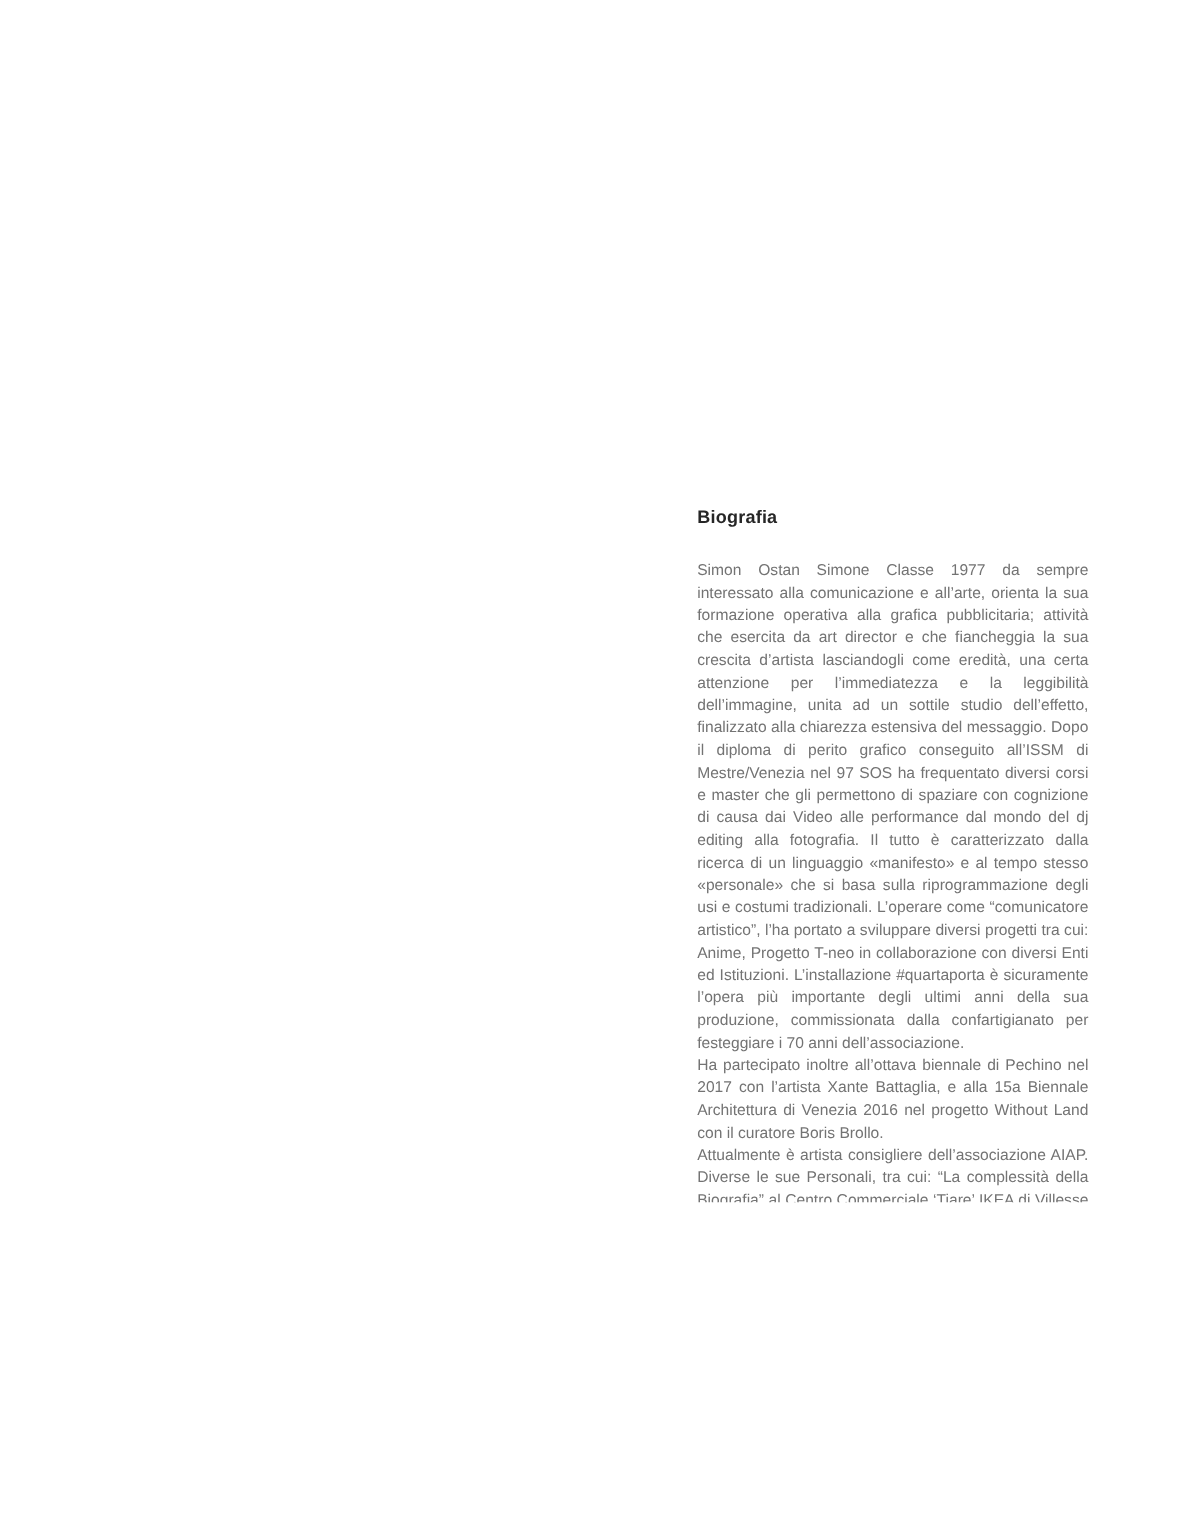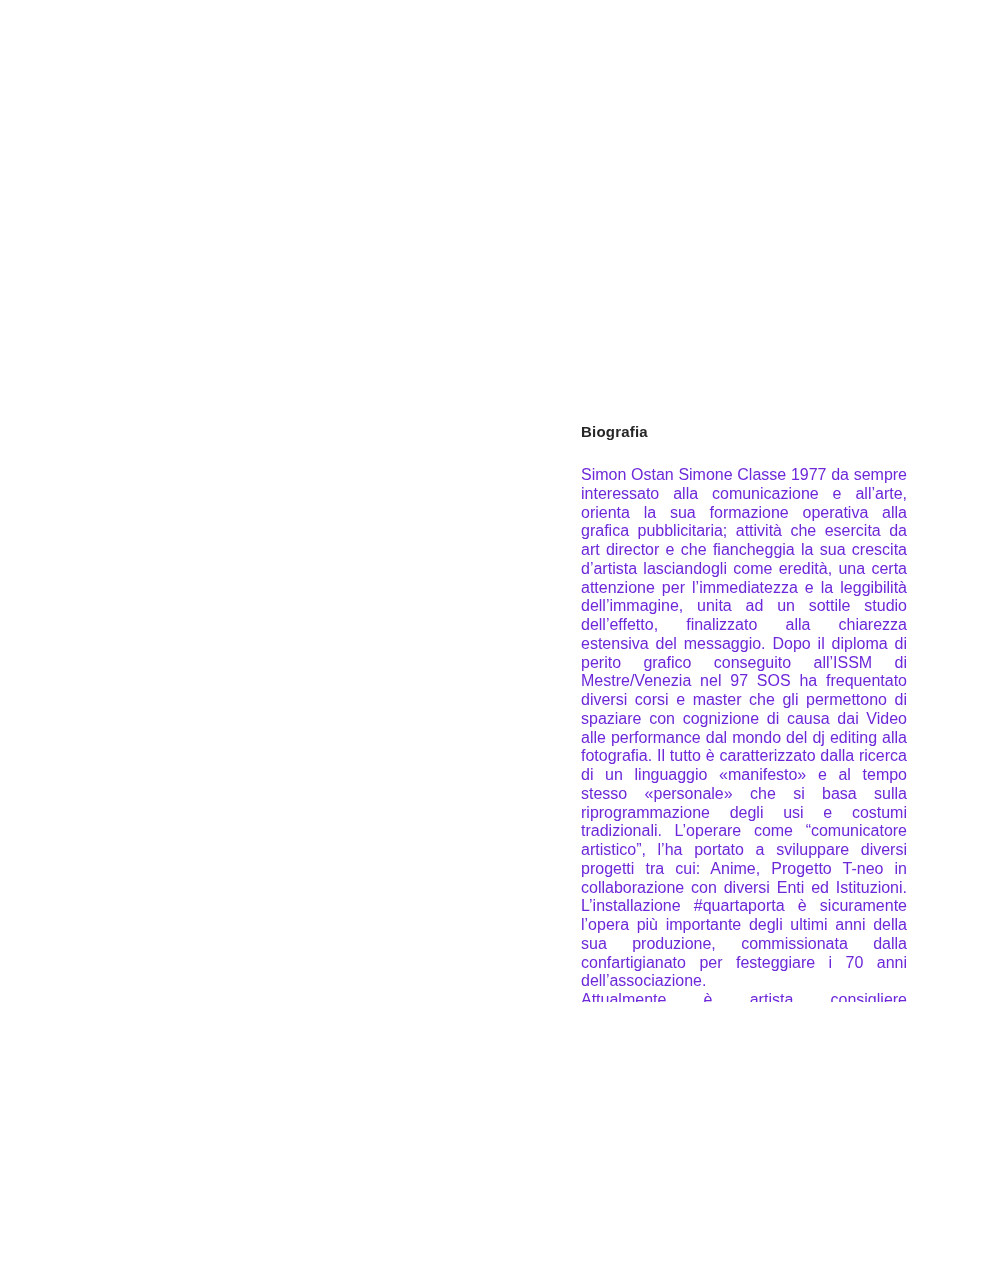--- a/index.html
+++ b/index.html
@@ -23,22 +23,22 @@
     font-size: 15px;
     font-weight: 700;
     color: #262626;
     letter-spacing: 0.2px;
   }
   .bio-text {
     position: absolute;
     left: 581px;
     top: 466px;
     width: 326px;
-    color: #6d28d9;
-    font-size: 16px;
+    color: #737373;
+    font-size: 13px;
     line-height: 18.75px;
     text-align: justify;
     hyphens: auto;
     -webkit-hyphens: auto;
   }
   .bio-text p {
     margin: 0;
     padding: 0;
   }
   .colophon {
@@ -56,20 +56,21 @@
 </style>
 </head>
 <body>
 
 <div class="page">
 
   <h2 class="bio-heading">Biografia</h2>
 
   <div class="bio-text" lang="it">
     <p>Simon Ostan Simone Classe 1977 da sempre interessato alla comunicazione e all’arte, orienta la sua formazione operativa alla grafica pubblicitaria; attività che esercita da art director e che fiancheggia la sua crescita d’artista lasciandogli come eredità, una certa attenzione per l’immediatezza e la leggibilità dell’immagine, unita ad un sottile studio dell’effetto, finalizzato alla chiarezza estensiva del messaggio. Dopo il diploma di perito grafico conseguito all’ISSM di Mestre/Venezia nel 97 SOS ha frequentato diversi corsi e master che gli permettono di spaziare con cognizione di causa dai Video alle performance dal mondo del dj editing alla fotografia. Il tutto è caratterizzato dalla ricerca di un linguaggio «manifesto» e al tempo stesso «personale» che si basa sulla riprogrammazione degli usi e costumi tradizionali. L’operare come “comunicatore artistico”, l’ha portato a sviluppare diversi progetti tra cui: Anime, Progetto T-neo in collaborazione con diversi Enti ed Istituzioni. L’installazione #quartaporta è sicuramente l’opera più importante degli ultimi anni della sua produzione, commissionata dalla confartigianato per festeggiare i 70 anni dell’associazione.</p>
+    <p>Ha partecipato inoltre all’ottava biennale di Pechino nel 2017 con l’artista Xante Battaglia, e alla 15a Biennale Architettura di Venezia 2016 nel progetto Without Land con il curatore Boris Brollo.</p>
     <p>Attualmente è artista consigliere dell’associazione AIAP. Diverse le sue Personali, tra cui: “La complessità della Biografia” al Centro Commerciale ‘Tiare’ IKEA di Villesse (GO), “inédits” al ‘el Mira’ Marrakech, “Contemporanea” ad Area Eventi 38 di Fossalta di Portogruaro (VE), “Il giardino delle mani”, Shopping Centre L2-02 east bridge road 9 parkview green di Pechino.</p>
   </div>
 
   <div class="colophon">
     <div>Finito di stampare nel Marzo 2026</div>
     <div><span>da </span><span class="url">www.nuovispazipubblicita.it</span></div>
   </div>
 
 </div>
 

